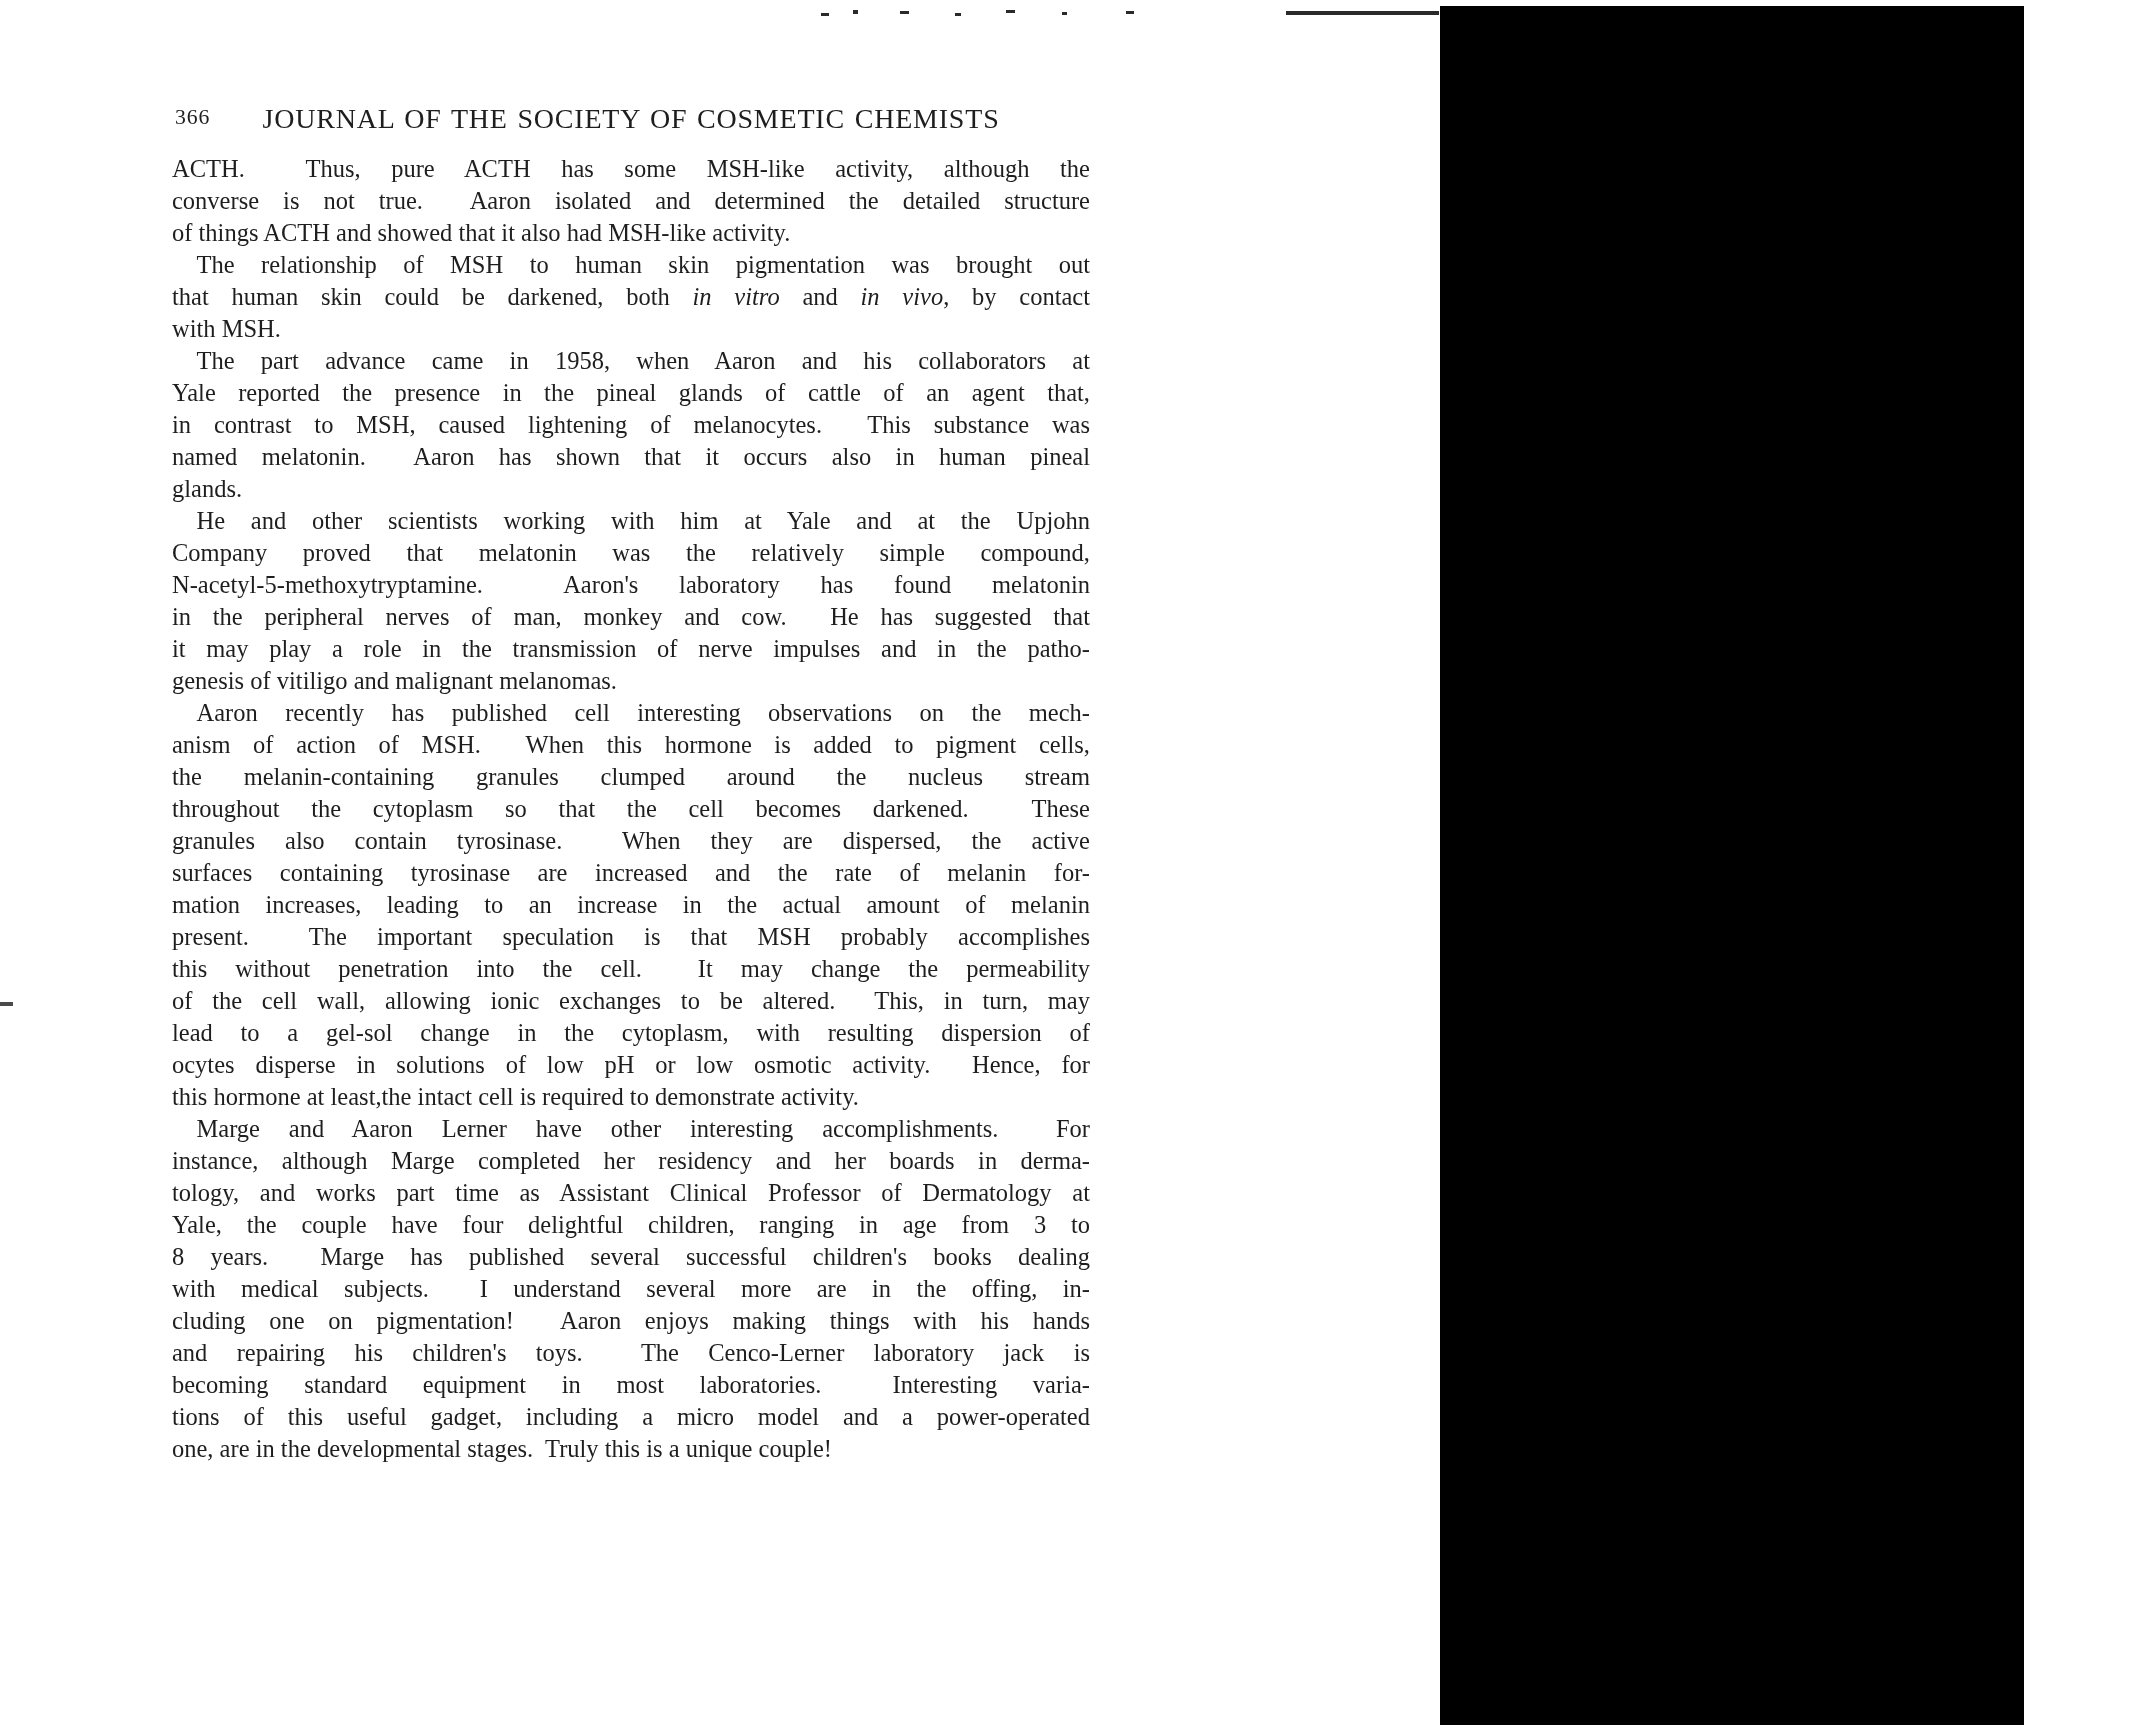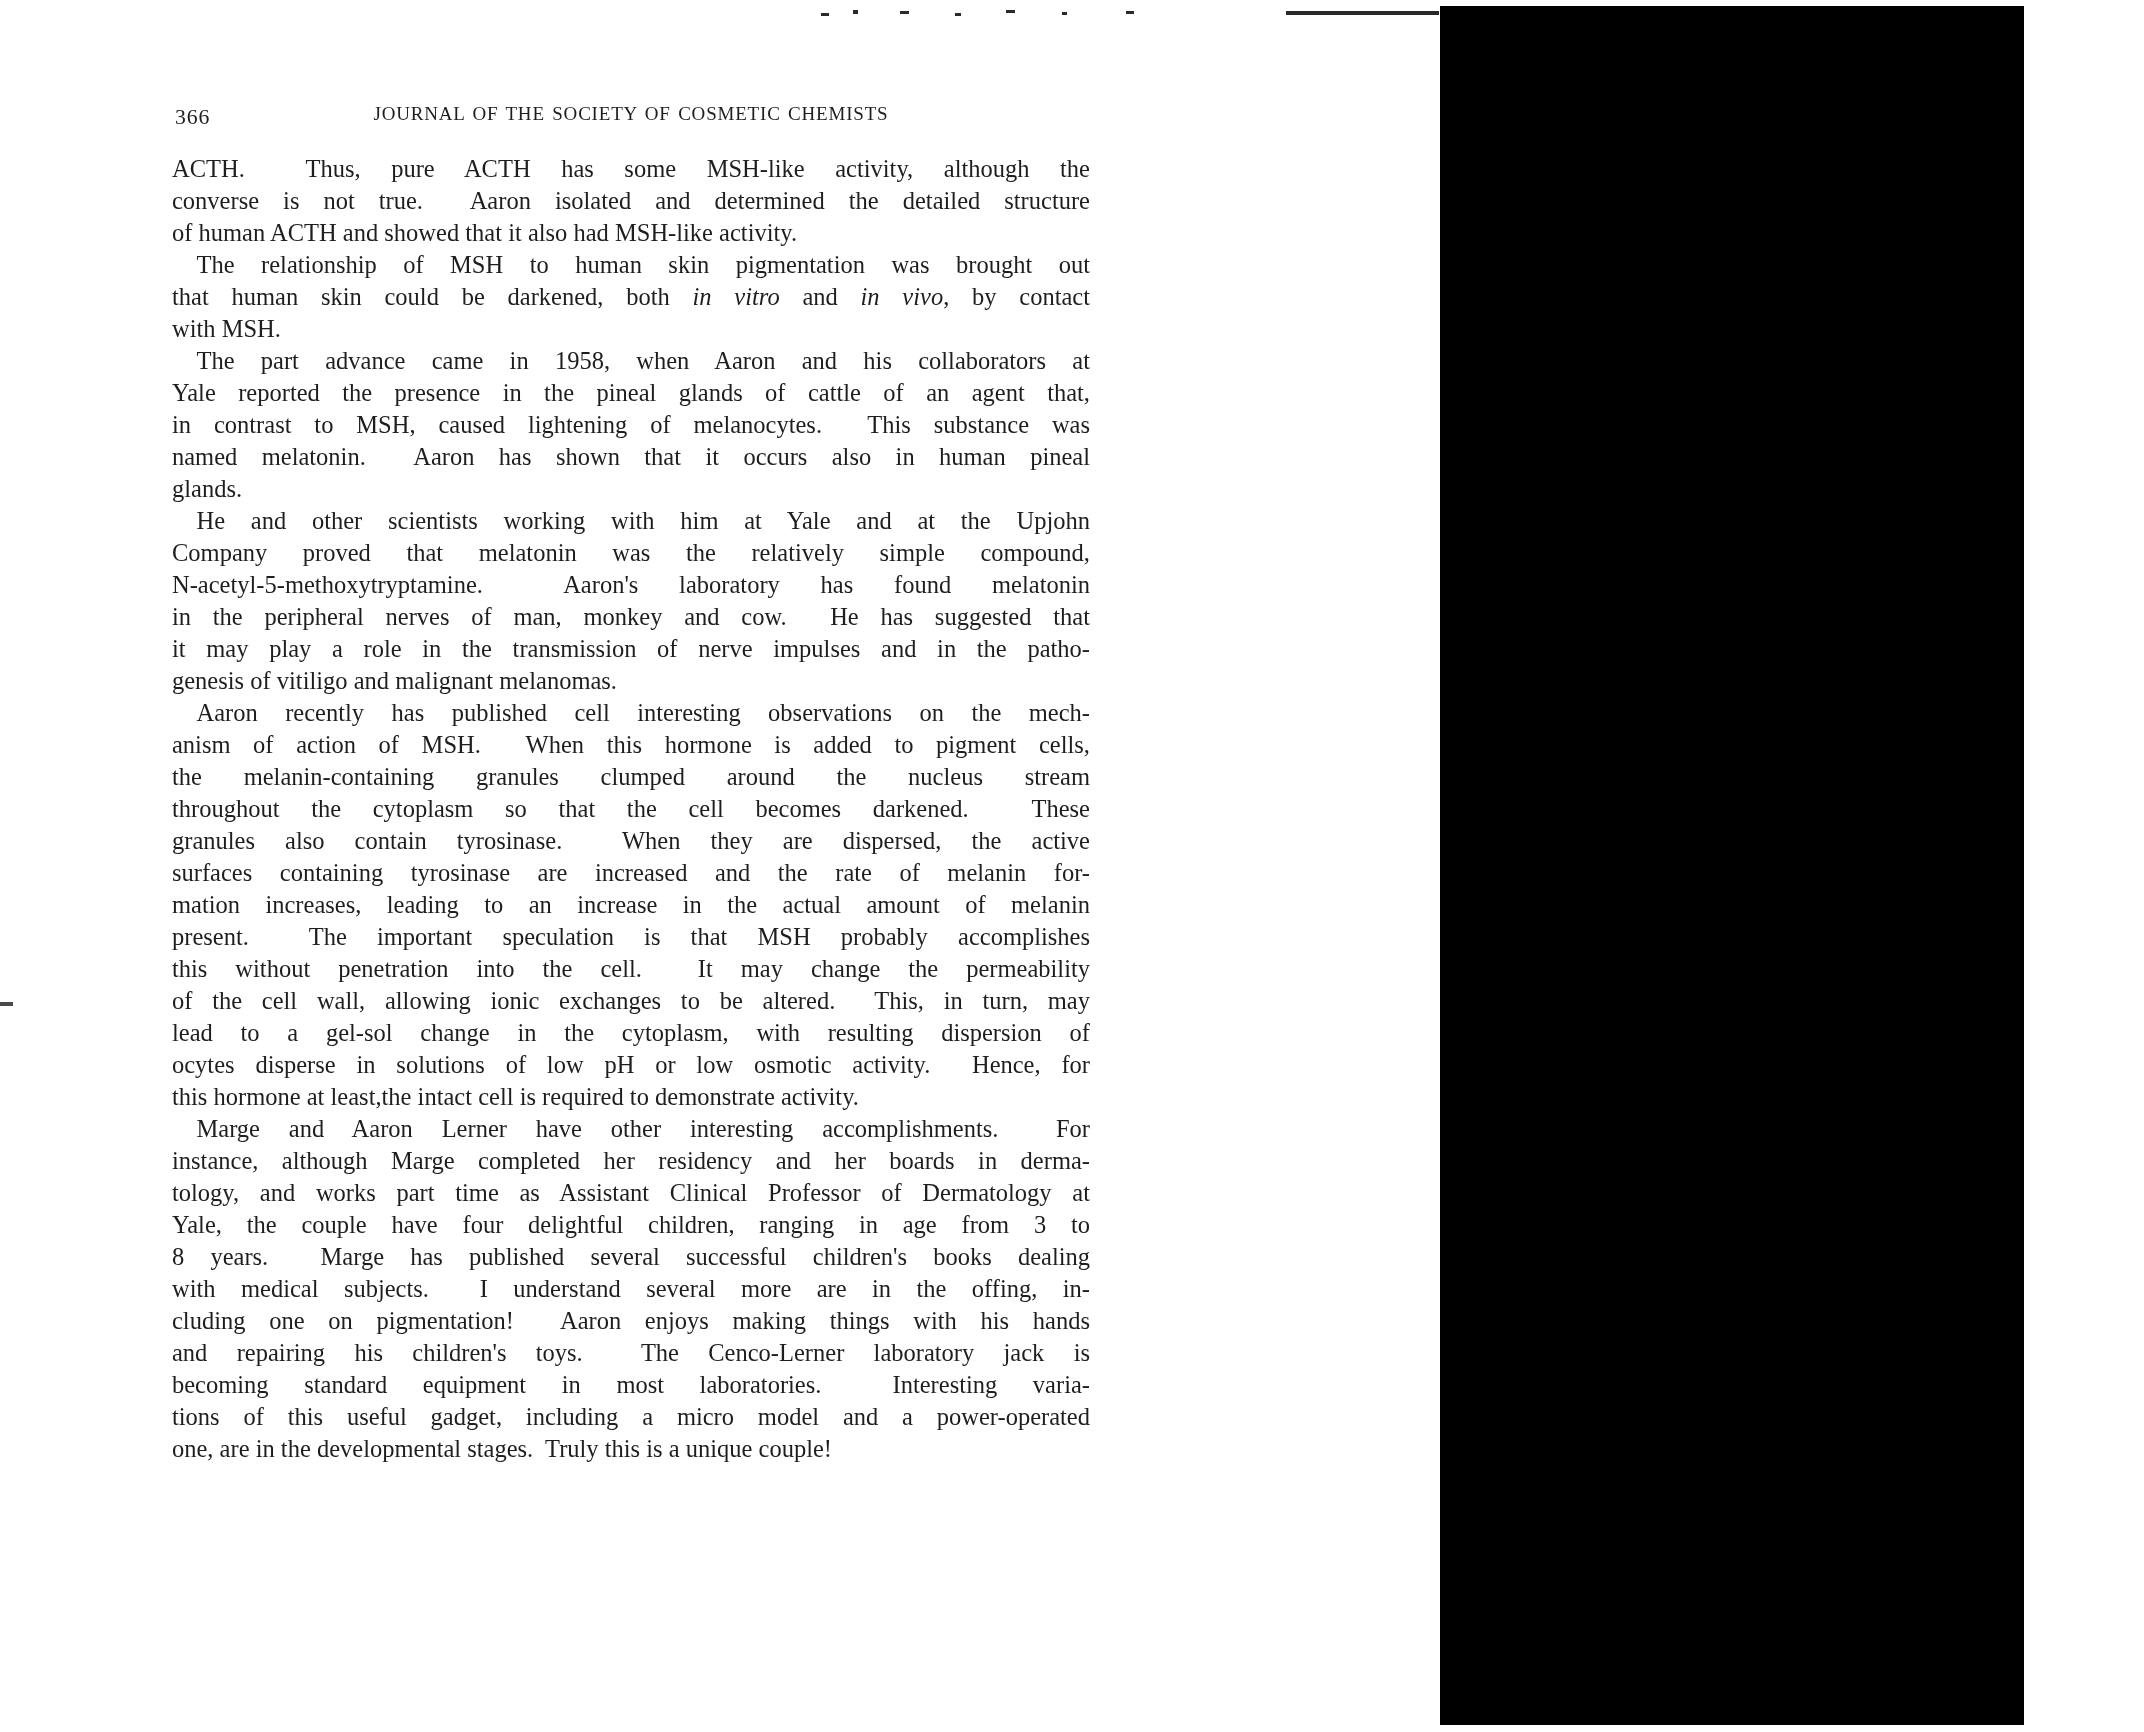--- a/index.html
+++ b/index.html
@@ -18,21 +18,21 @@
     position: absolute;
     left: 175px; top: 105px;
     font-size: 21.7px;
     letter-spacing: 0.9px;
   }
   .journal-title {
     position: absolute;
     left: 172px; top: 103px;
     width: 918px;
     text-align: center;
-    font-size: 19px;
+    font-size: 28px;
     letter-spacing: 0.8px;
     word-spacing: 1.9px;
   }
 
   .body-text {
     position: absolute;
     left: 172px; top: 153px;
     width: 918px;
     font-size: 24.5px;
     line-height: 32px;
@@ -63,21 +63,21 @@
 
   <div>
     <span class="folio">366</span>
     <span class="journal-title">JOURNAL OF THE SOCIETY OF COSMETIC CHEMISTS</span>
   </div>
 
   <div class="body-text">
       <div class="paragraph">
         <div class="line">ACTH.  Thus, pure ACTH has some MSH-like activity, although the</div>
         <div class="line">converse is not true.  Aaron isolated and determined the detailed structure</div>
-        <div class="line last">of human ACTH and showed that it also had MSH-like activity.</div>
+        <div class="line last">of things ACTH and showed that it also had MSH-like activity.</div>
       </div>
       <div class="paragraph">
         <div class="line indent">The relationship of MSH to human skin pigmentation was brought out</div>
         <div class="line">that human skin could be darkened, both <i>in vitro</i> and <i>in vivo</i>, by contact</div>
         <div class="line last">with MSH.</div>
       </div>
       <div class="paragraph">
         <div class="line indent">The part advance came in 1958, when Aaron and his collaborators at</div>
         <div class="line">Yale reported the presence in the pineal glands of cattle of an agent that,</div>
         <div class="line">in contrast to MSH, caused lightening of melanocytes.  This substance was</div>

